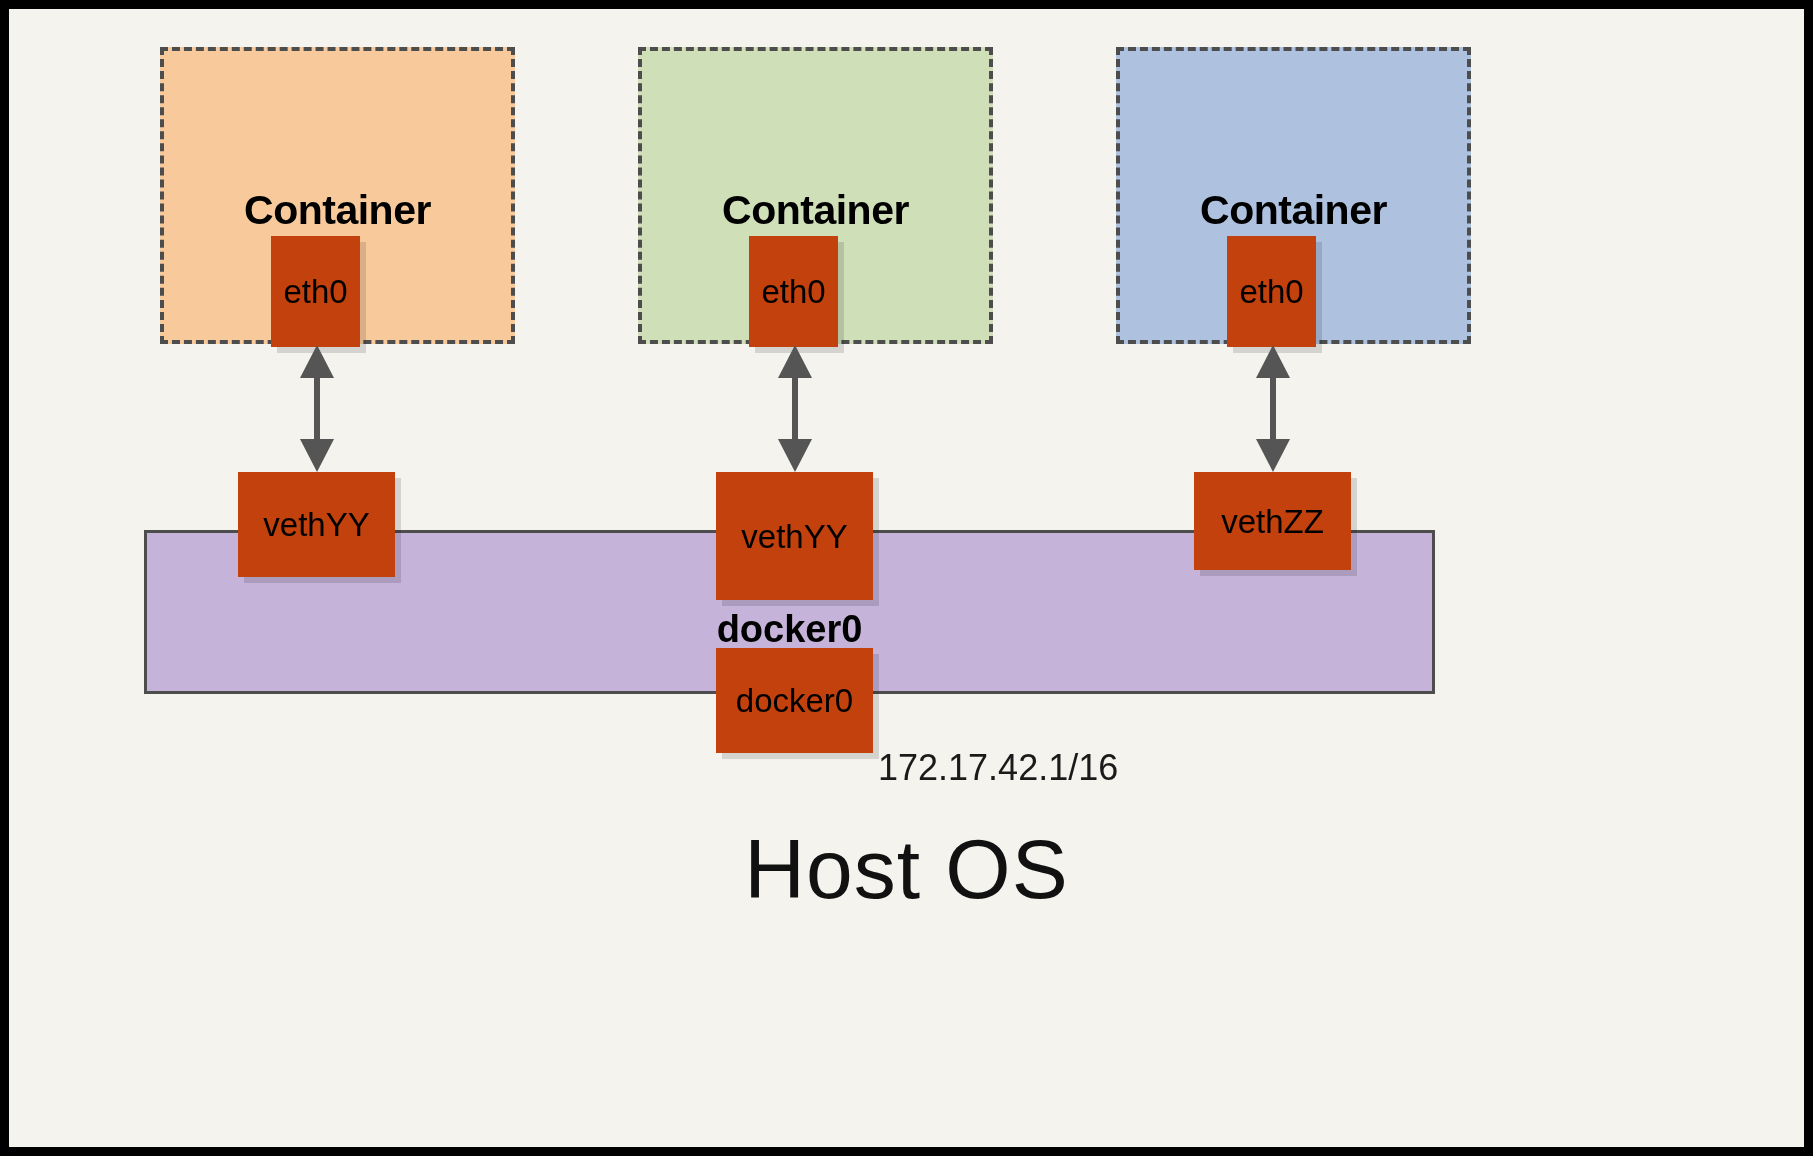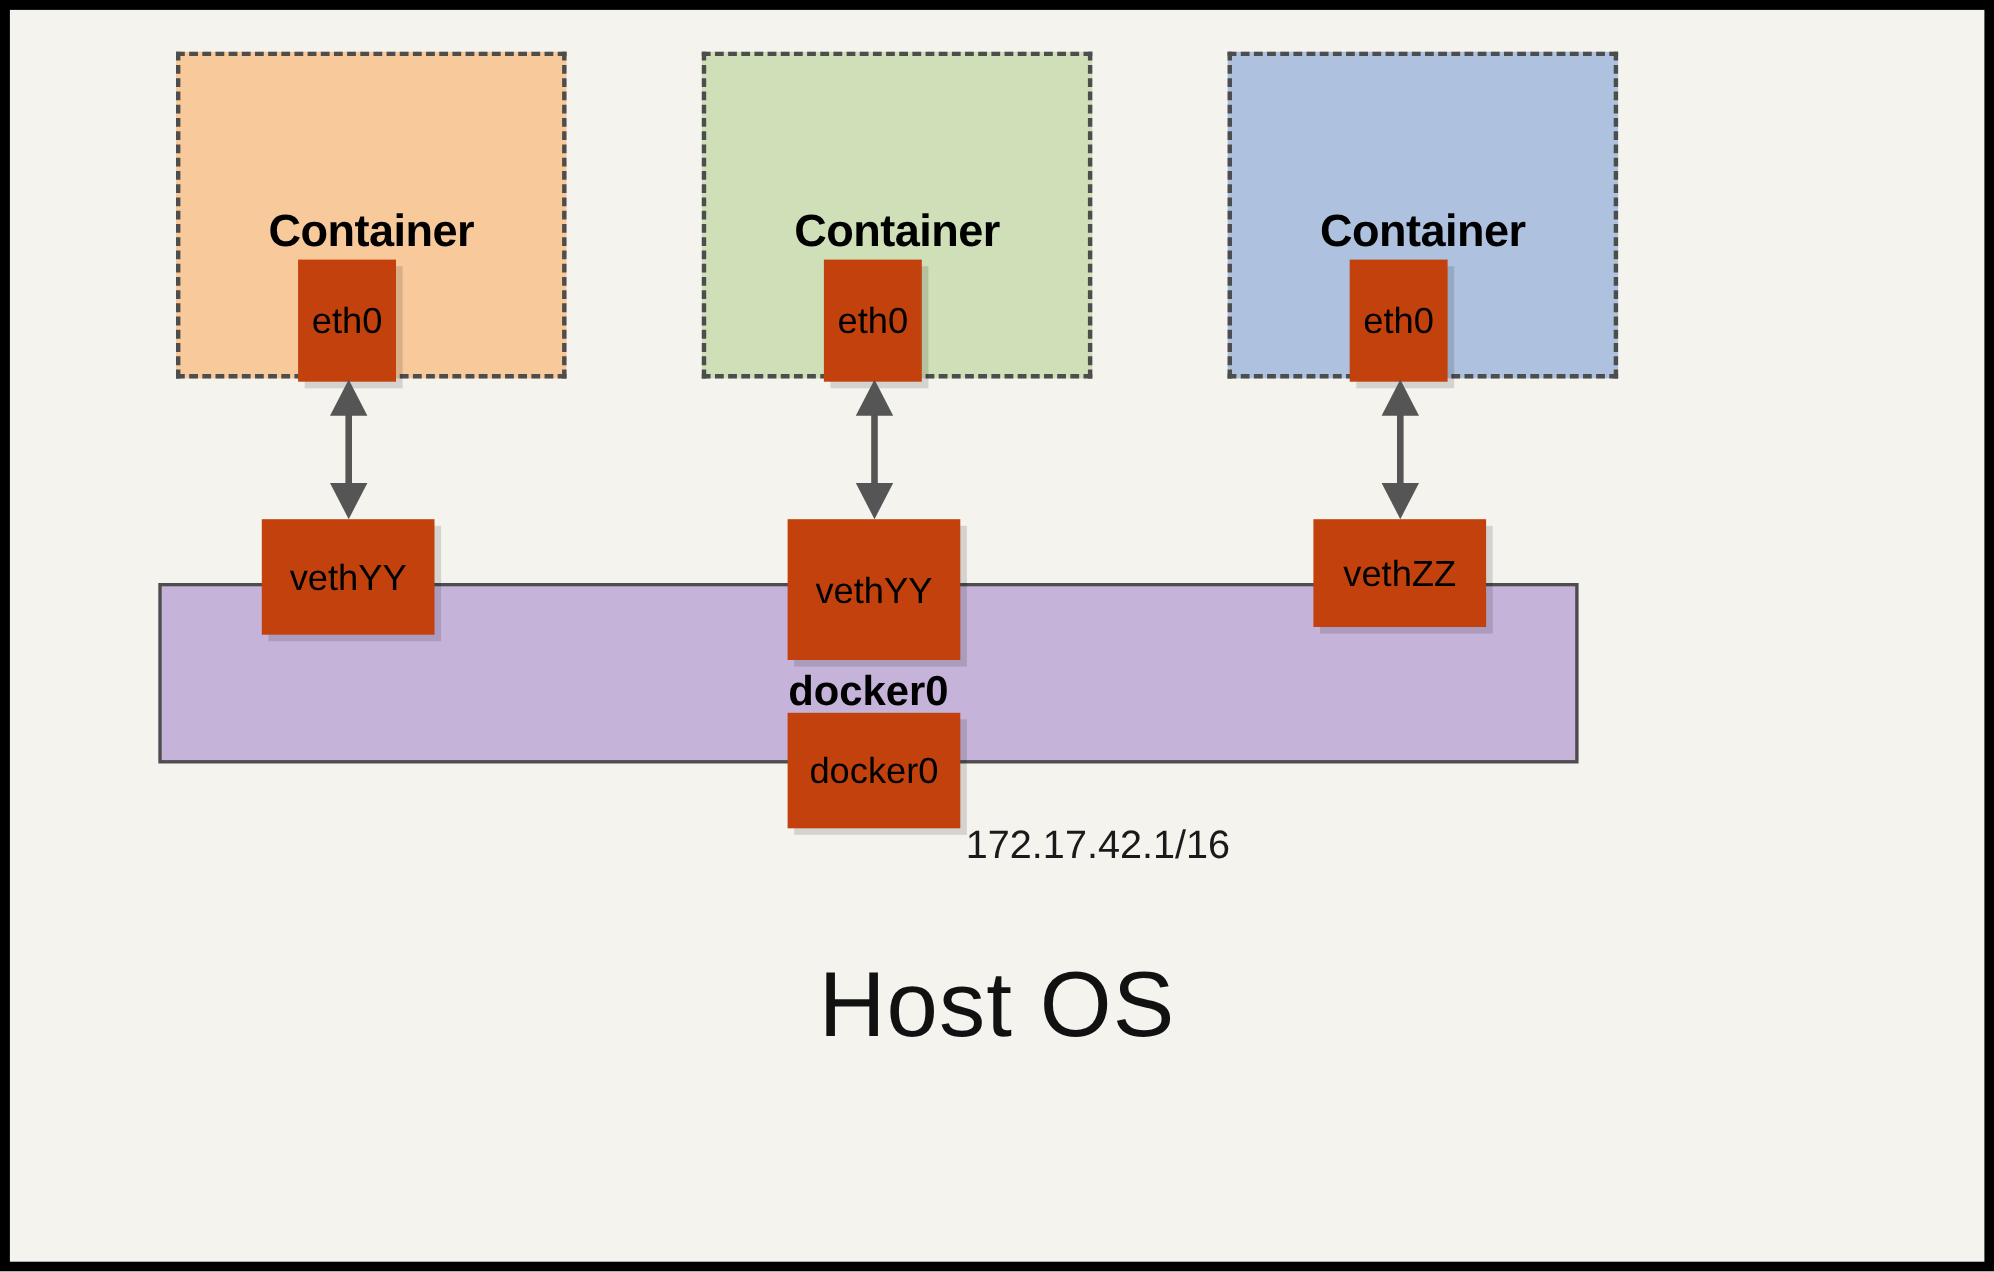--- a/index.html
+++ b/index.html
@@ -140,16 +140,16 @@
     </div>
 
     <div class="note" style="left:229px; top:463px; width:157px; height:105px;">vethYY</div>
     <div class="note" style="left:707px; top:463px; width:157px; height:128px;">vethYY</div>
     <div class="note" style="left:1185px; top:463px; width:157px; height:98px;">vethZZ</div>
 
     <div class="note" style="left:707px; top:639px; width:157px; height:105px;">docker0</div>
 
     <div class="ip-label" style="left:869px; top:722px;">172.17.42.1/16</div>
 
-    <div id="host-os" style="top:856px;">Host OS</div>
+    <div id="host-os" style="top:812px;">Host OS</div>
 
   </div>
 </div>
 
 </body></html>

